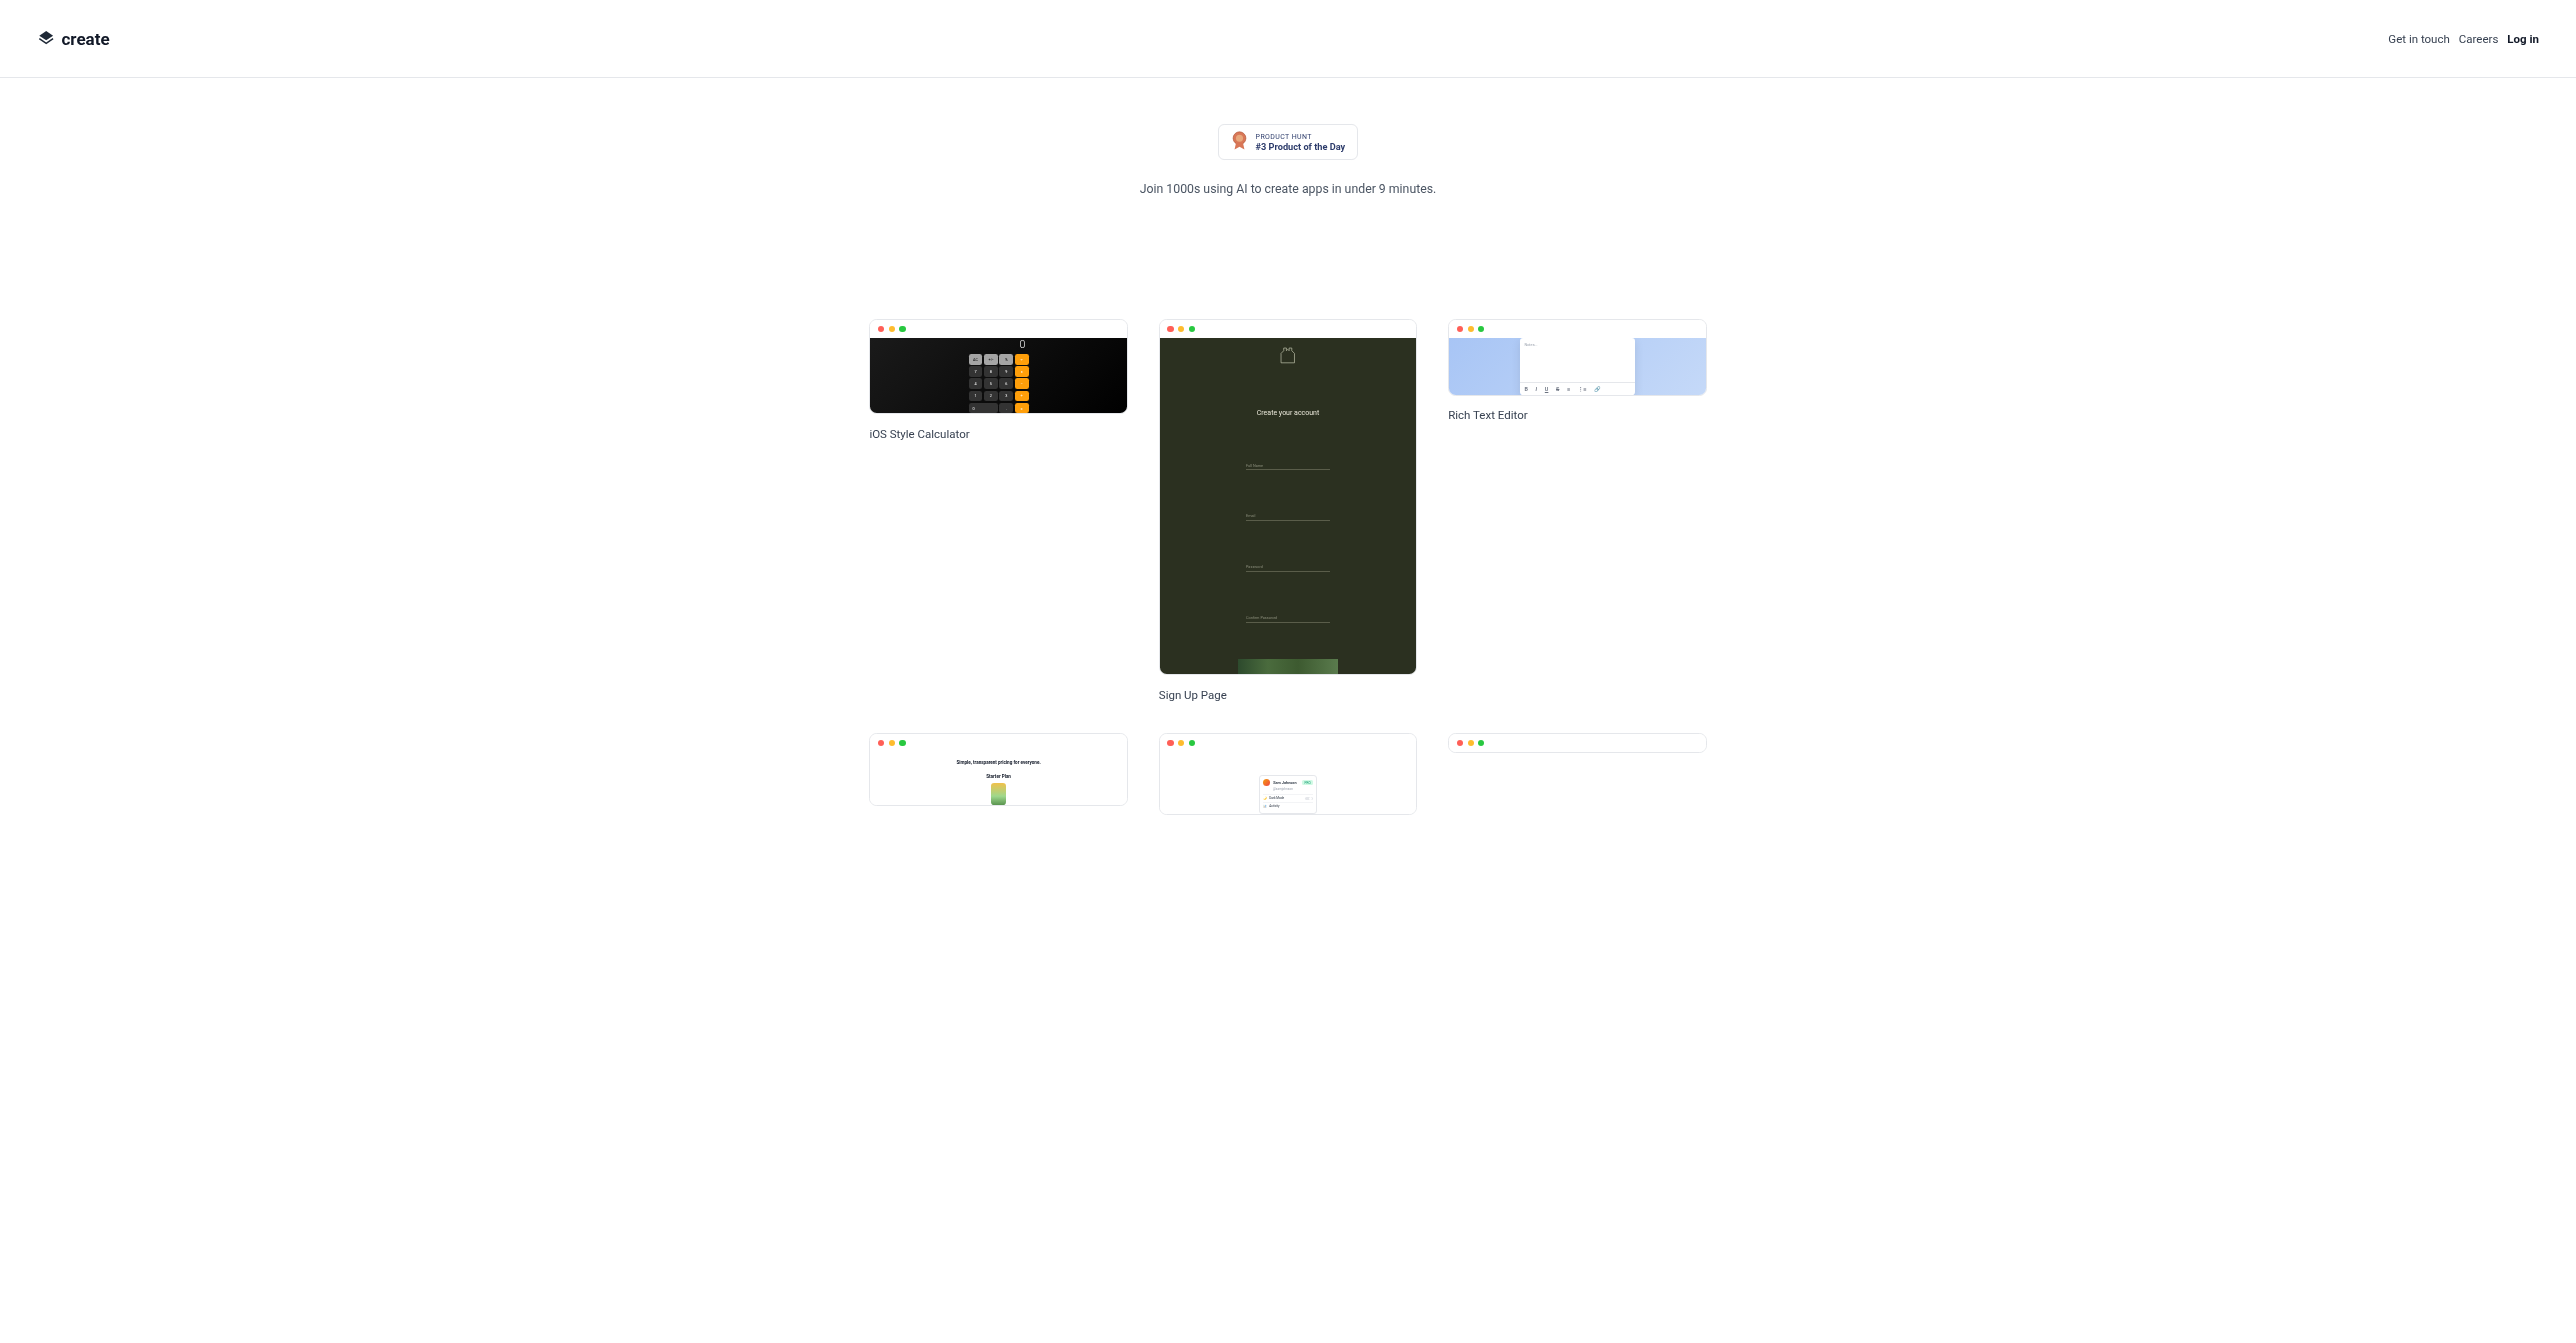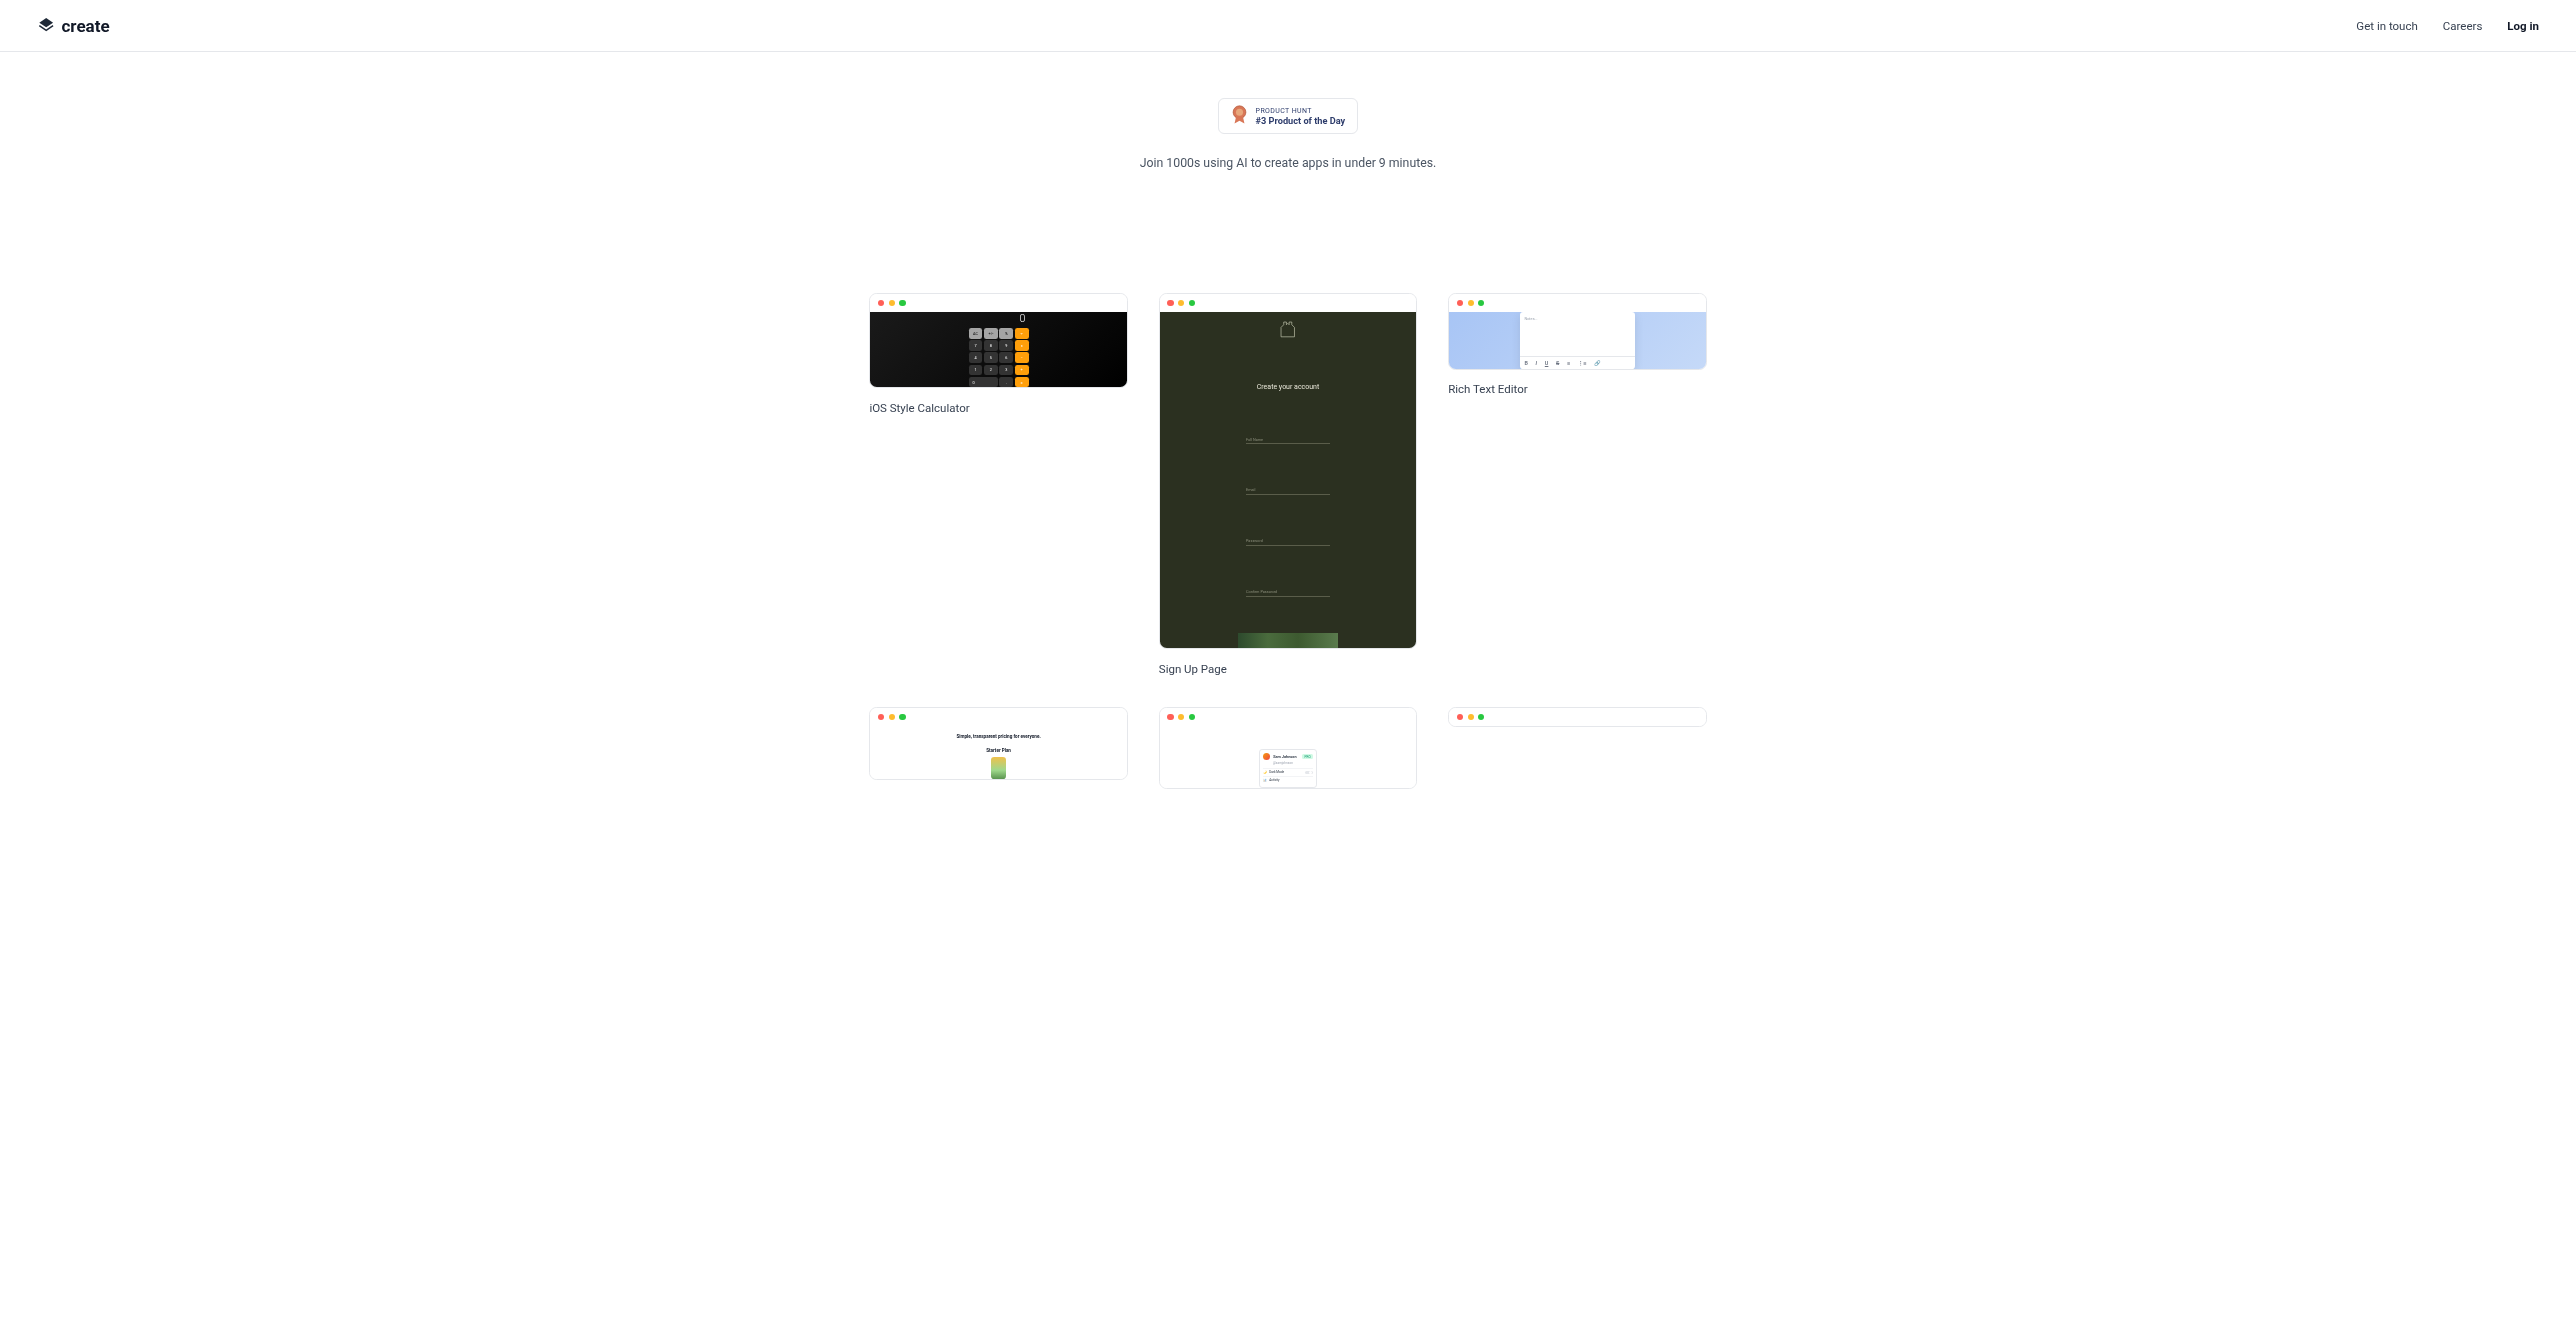--- a/index.html
+++ b/index.html
@@ -9,40 +9,40 @@
     }
     body {
       font-family: -apple-system, BlinkMacSystemFont, "Segoe UI", Roboto, Helvetica, Arial, sans-serif;
       background: #ffffff;
       color: #1f2937;
     }
     .header {
       display: flex;
       justify-content: space-between;
       align-items: center;
-      padding: 15px 37px;
+      padding: 28px 37px;
       border-bottom: 0.8px solid #e5e7eb;
     }
     .logo {
       display: flex;
       align-items: center;
       gap: 6.1px;
     }
     .logo svg {
       width: 18.4px;
       height: 18.4px;
     }
     .logo-text {
       font-size: 17px;
       font-weight: 700;
       color: #111827;
     }
     .nav {
       display: flex;
-      gap: 25px;
+      gap: 9px;
     }
     .nav-link {
       font-size: 11.5px;
       color: #374151;
       text-decoration: none;
       cursor: pointer;
     }
     .nav-link.bold {
       font-weight: 700;
       color: #111827;

